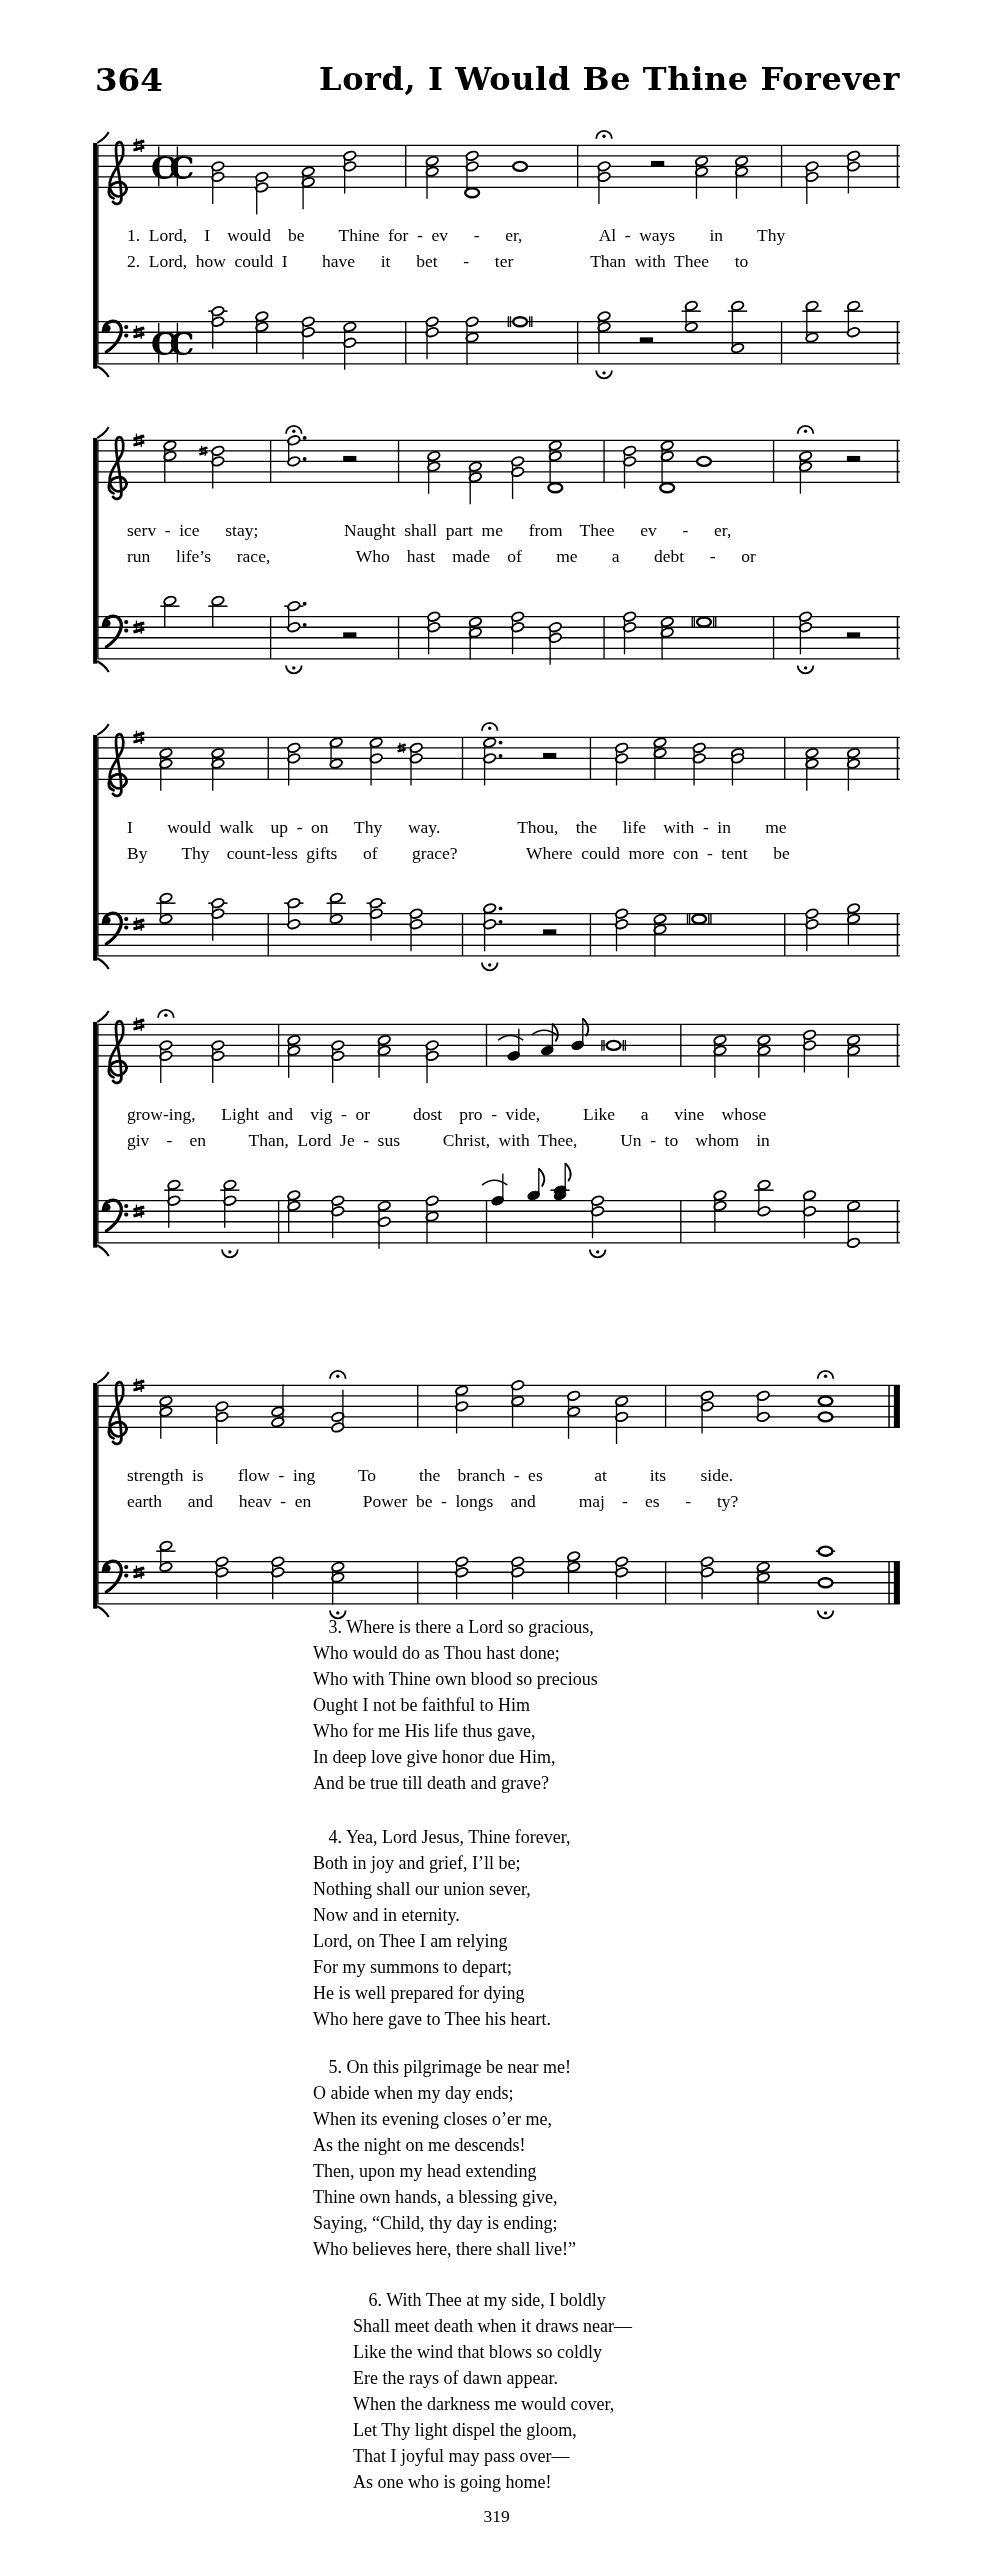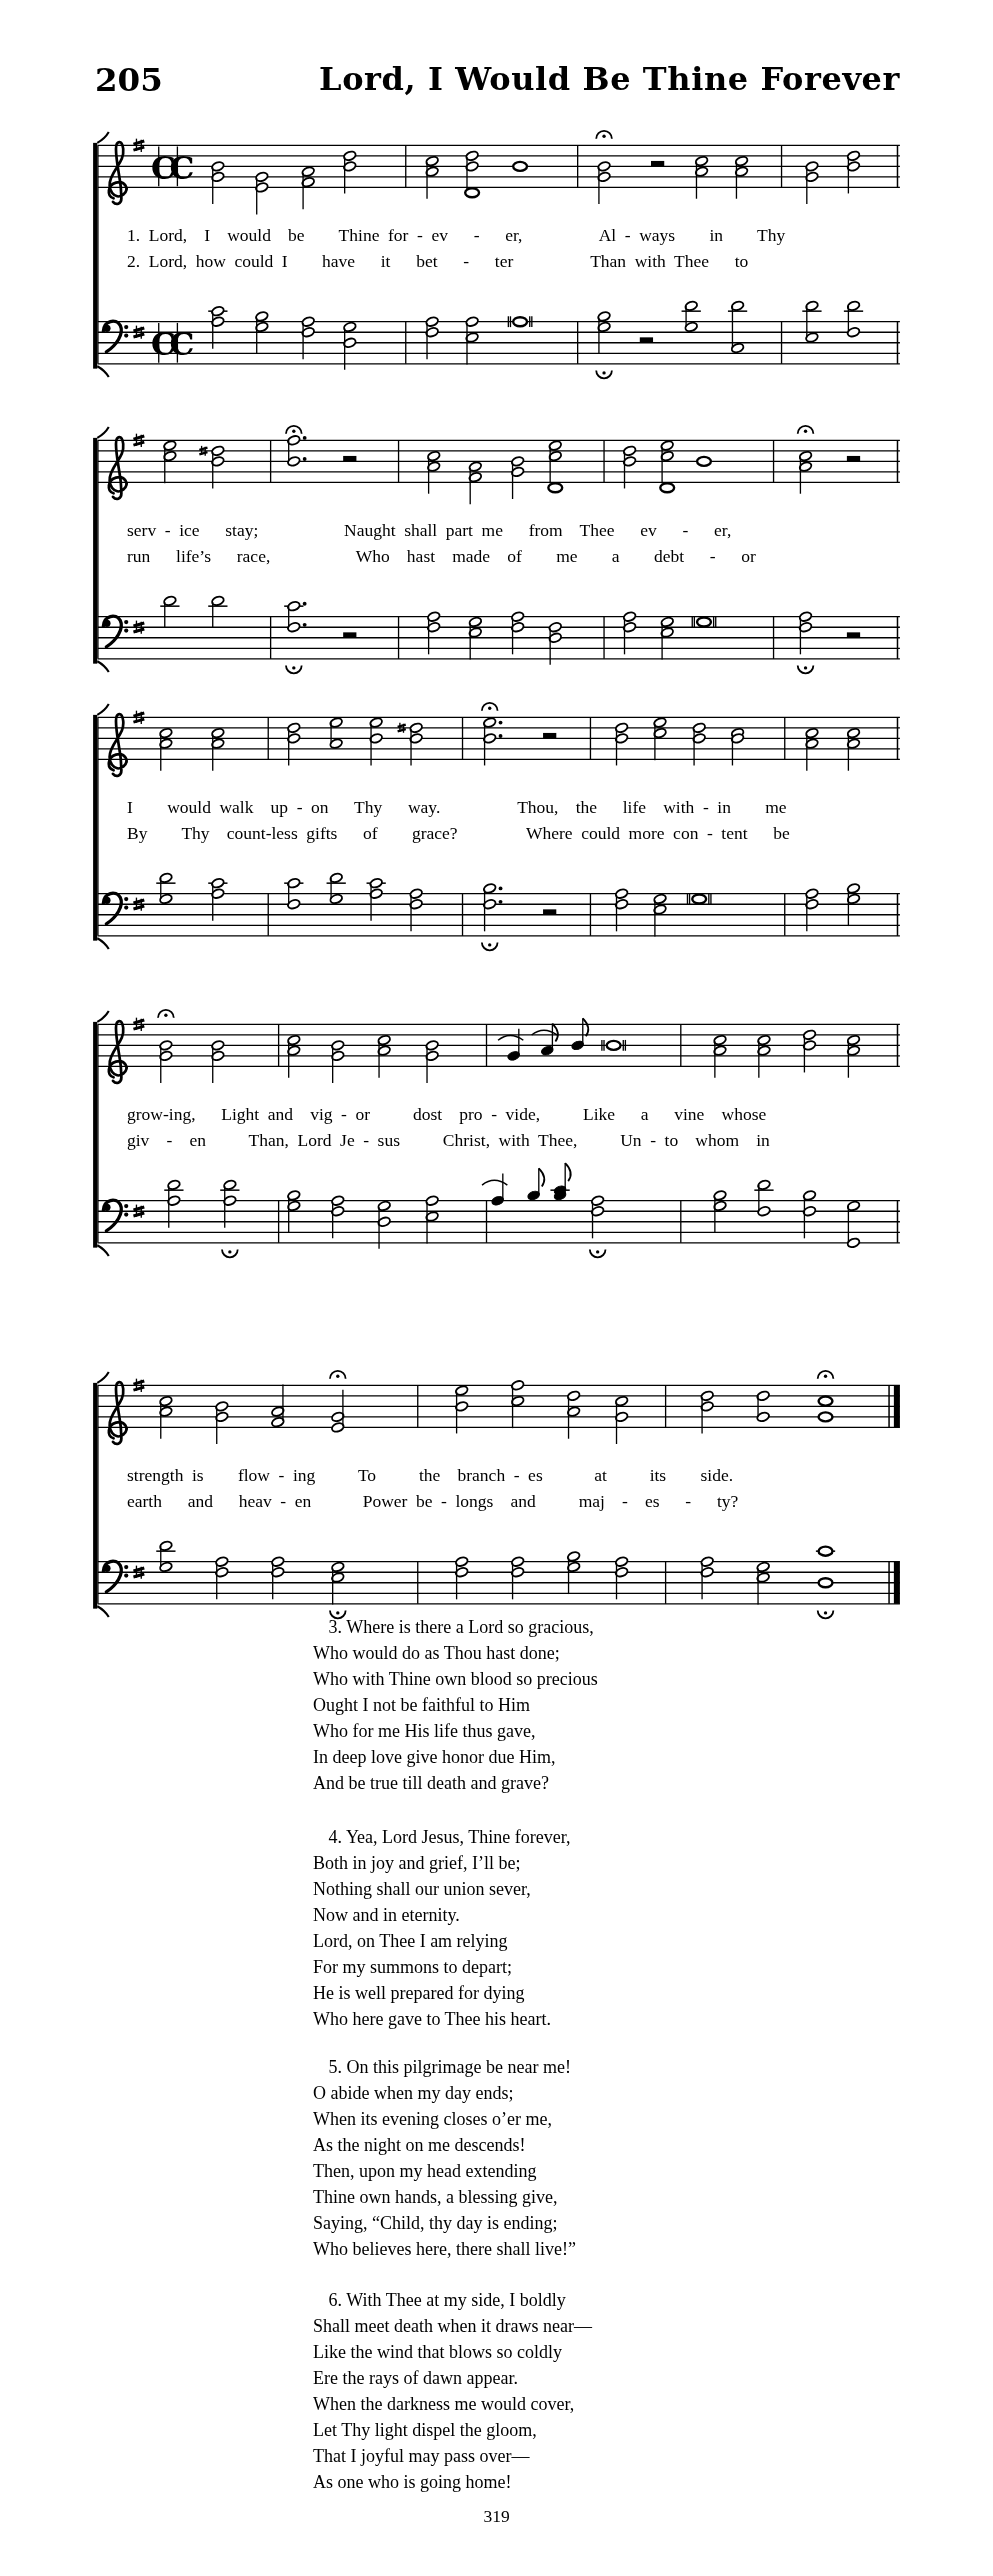--- a/index.html
+++ b/index.html
@@ -16,21 +16,21 @@
   .lyric-line.l2{top:131px}
   .verse{position:absolute;left:313px;width:457px;font-size:18px;line-height:26px}
   .verse-line{white-space:pre}
   .verse-line.first{text-indent:15.6px}
   .page-number{position:absolute;left:93px;width:807px;top:2506px;text-align:center;font-size:17.5px}
 </style>
 </head>
 <body>
 
 <div class="page">
-  <div class="hymn-number">205</div>
+  <div class="hymn-number">364</div>
   <div class="hymn-title">Lord, I Would Be Thine Forever</div>
   <div id="systems">
       <div class="system" style="top: 120px;">
         <svg width="807" height="289" viewBox="0 0 1340 480">
           <g>
             <rect x="0" y="38" width="7" height="375" fill="#000"></rect>
             <path d="M 7,38 C 16,33 22,27 26,20" stroke="#000" stroke-width="3.5" fill="none"></path>
             <path d="M 7,409 C 16,414 22,420 26,427" stroke="#000" stroke-width="3.5" fill="none"></path>
             <line x1="8" y1="42" x2="8" y2="405" stroke="#000" stroke-width="2.2"></line>
           </g>
@@ -458,21 +458,21 @@
             <path d="M 1170.28,416 A 13 13 0 0 0 1196.28,416" stroke="#000" stroke-width="3" fill="none"></path>
             <circle cx="1183.28" cy="420" r="2.8" fill="#000"></circle>
           </g>
           <g>
             <rect x="1251.96" y="361" width="22" height="9" fill="#000"></rect>
           </g>
         </svg>
         <div class="lyric-line l1">serv - ice   stay;          Naught shall part me   from  Thee   ev   -   er,</div>
         <div class="lyric-line l2">run   life’s   race,          Who  hast  made  of    me    a    debt   -   or</div>
       </div>
-      <div class="system" style="top: 692px;">
+      <div class="system" style="top: 712px;">
         <svg width="807" height="289" viewBox="0 0 1340 480">
           <g>
             <rect x="0" y="38" width="7" height="375" fill="#000"></rect>
             <path d="M 7,38 C 16,33 22,27 26,20" stroke="#000" stroke-width="3.5" fill="none"></path>
             <path d="M 7,409 C 16,414 22,420 26,427" stroke="#000" stroke-width="3.5" fill="none"></path>
             <line x1="8" y1="42" x2="8" y2="405" stroke="#000" stroke-width="2.2"></line>
           </g>
           <g>
             <line x1="8" y1="42" x2="1340" y2="42" stroke="#000" stroke-width="2.2"></line>
             <line x1="8" y1="59.5" x2="1340" y2="59.5" stroke="#000" stroke-width="2.2"></line>
@@ -1125,21 +1125,21 @@
       <div class="verse" style="top: 2054px;">
         <div class="verse-line first">5. On this pilgrimage be near me!</div>
         <div class="verse-line">O abide when my day ends;</div>
         <div class="verse-line">When its evening closes o’er me,</div>
         <div class="verse-line">As the night on me descends!</div>
         <div class="verse-line">Then, upon my head extending</div>
         <div class="verse-line">Thine own hands, a blessing give,</div>
         <div class="verse-line">Saying, “Child, thy day is ending;</div>
         <div class="verse-line">Who believes here, there shall live!”</div>
       </div>
-      <div class="verse" style="top: 2287px;">
+      <div class="verse" style="top: 2287px; margin-left: 40px;">
         <div class="verse-line first">6. With Thee at my side, I boldly</div>
         <div class="verse-line">Shall meet death when it draws near—</div>
         <div class="verse-line">Like the wind that blows so coldly</div>
         <div class="verse-line">Ere the rays of dawn appear.</div>
         <div class="verse-line">When the darkness me would cover,</div>
         <div class="verse-line">Let Thy light dispel the gloom,</div>
         <div class="verse-line">That I joyful may pass over—</div>
         <div class="verse-line">As one who is going home!</div>
       </div>
     </div>

